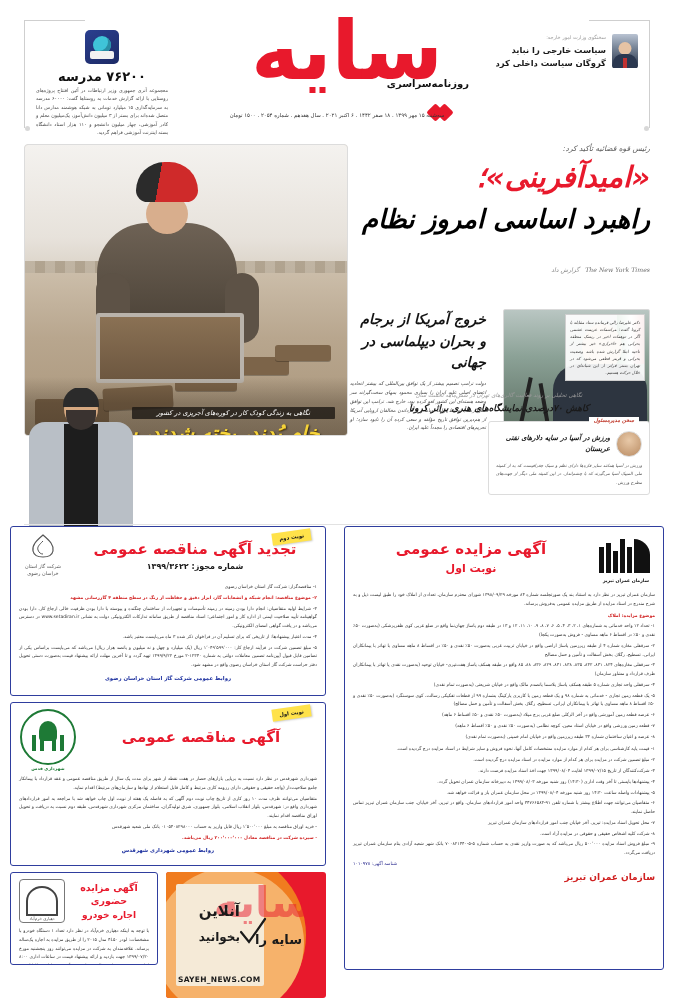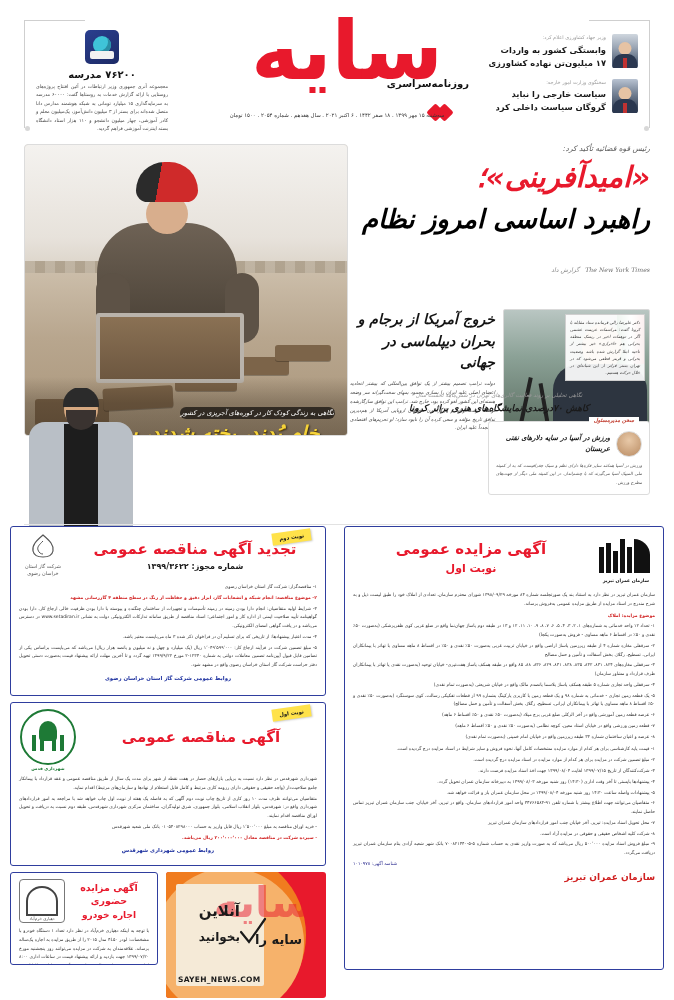--- a/index.html
+++ b/index.html
@@ -73,21 +73,21 @@
   .mh-icon{
     width:34px;height:34px;margin:0 auto 5px;border-radius:5px;
     background:linear-gradient(150deg,#2a3f8f,#1d2a66);
     position:relative;overflow:hidden;
   }
   .mh-icon .globe{
     position:absolute;left:8px;top:6px;width:18px;height:18px;border-radius:50%;
     background:#3fc4d8;box-shadow:inset -3px -3px 0 #2a8fa5;
   }
   .mh-icon .bar{position:absolute;left:5px;bottom:5px;width:24px;height:8px;background:#f2f2f2;border-radius:2px;}
-  .mh-box-title{font-size:10px;font-weight:bold;color:#111;margin-bottom:3px;}
+  .mh-box-title{font-size:13px;font-weight:bold;color:#111;margin-bottom:3px;}
   .mh-box-body{font-size:4.8px;color:#4a4a4a;line-height:1.75;text-align:justify;direction:rtl;}
 
   
   .lead{position:relative;height:392px;font-style:italic;}
   .lead-kicker{
     position:absolute;right:24px;top:4px;font-size:7.5px;color:#5c5c5c;
   }
   .lead-h1{
     position:absolute;right:24px;top:18px;width:300px;text-align:right;
     font-size:29px;font-weight:bold;color:#e8192c;line-height:1.35;
@@ -116,34 +116,34 @@
   .child-arm.l{left:22%;}
   .child-arm.r{left:62%;}
   .mold{position:absolute;left:22%;top:58%;width:140px;height:62px;border:4px solid #b9b3ab;border-radius:3px;
      background:linear-gradient(180deg,#8a7154,#6d5740);}
   .hero-captionbar{
     position:absolute;left:0;right:0;bottom:0;height:58px;
     background:linear-gradient(180deg,rgba(0,0,0,0) 0%,rgba(25,18,10,.25) 45%,rgba(25,18,10,.35) 100%);
   }
   .hero-subcap{
     position:absolute;right:12px;top:262px;background:rgba(25,22,18,.78);color:#fff;
-    font-size:6.6px;padding:2px 1px;border-radius:6px;white-space:nowrap;
+    font-size:6.6px;padding:2px 25px;border-radius:1px;white-space:nowrap;
   }
   .hero-maincap{
     position:absolute;right:10px;left:10px;top:276px;text-align:center;
     font-size:20px;font-weight:bold;color:#f5d33a;
     text-shadow:0 1px 0 #6b4a00,1px 1px 2px rgba(0,0,0,.7);
     line-height:1.25;
   }
 
   
   .nyt{position:absolute;right:24px;top:126px;width:300px;}
   .nyt-top{display:flex;justify-content:flex-start;align-items:baseline;gap:6px;font-size:6.2px;color:#8a8a8a;margin-bottom:4px;}
   .nyt-brand{font-family:"DejaVu Serif","Liberation Serif",serif;color:#6d6d6d;font-size:6.2px;}
-  .nyt-wrap{display:flex;gap:8px;margin-top:36px;}
+  .nyt-wrap{display:flex;gap:17px;margin-top:36px;}
   .nyt-photo{
     width:145px;height:118px;flex:0 0 145px;border:1px solid #d9d9d9;border-radius:2px;
     background:linear-gradient(180deg,#b9c6c2 0%,#8ba196 40%,#5c6f62 100%);position:relative;overflow:hidden;
   }
   .nyt-photo .pf{position:absolute;left:54%;top:12%;width:40px;height:46px;border-radius:50%;background:#e2bb96;}
   .nyt-photo .pb{position:absolute;left:34%;top:46%;width:94px;height:70px;border-radius:26px 26px 0 0;background:#2d3540;}
   .nyt-photo .flag{position:absolute;right:4px;top:4px;width:28px;height:50px;background:linear-gradient(90deg,#1f7a3a,#fff,#c22);opacity:.85;}
   .nyt-photo .mic{position:absolute;left:14%;bottom:4%;width:4px;height:46px;background:#222;transform:rotate(12deg);}
   .nyt-photo .mic2{position:absolute;left:26%;bottom:4%;width:4px;height:40px;background:#222;transform:rotate(-10deg);}
   .nyt-quote{
@@ -242,31 +242,20 @@
 
 <div class="page">
 
   <div class="masthead">
     <div class="mh-frame">
       <div class="mh-dot" style="right:0"></div>
       <div class="mh-dot" style="left:0"></div>
     </div>
 
     <div class="sidestories">
-      <div class="side-item">
-        <div class="side-photo p1">
-          <div class="face"></div>
-            <div class="body"></div>
-            <div class="tie"></div>
-        </div>
-        <div class="side-txt">
-          <div class="side-kicker">وزیر جهاد کشاورزی اعلام کرد:</div>
-          <div class="side-head">وابستگی کشور به واردات ۱۷ میلیون‌تن نهاده کشاورزی</div>
-        </div>
-      </div>
       <div class="side-item">
         <div class="side-photo p2">
           <div class="face"></div>
             <div class="body"></div>
             <div class="tie"></div>
         </div>
         <div class="side-txt">
           <div class="side-kicker">سخنگوی وزارت امور خارجه:</div>
           <div class="side-head">سیاست خارجی را نباید گروگان سیاست داخلی کرد</div>
         </div>

